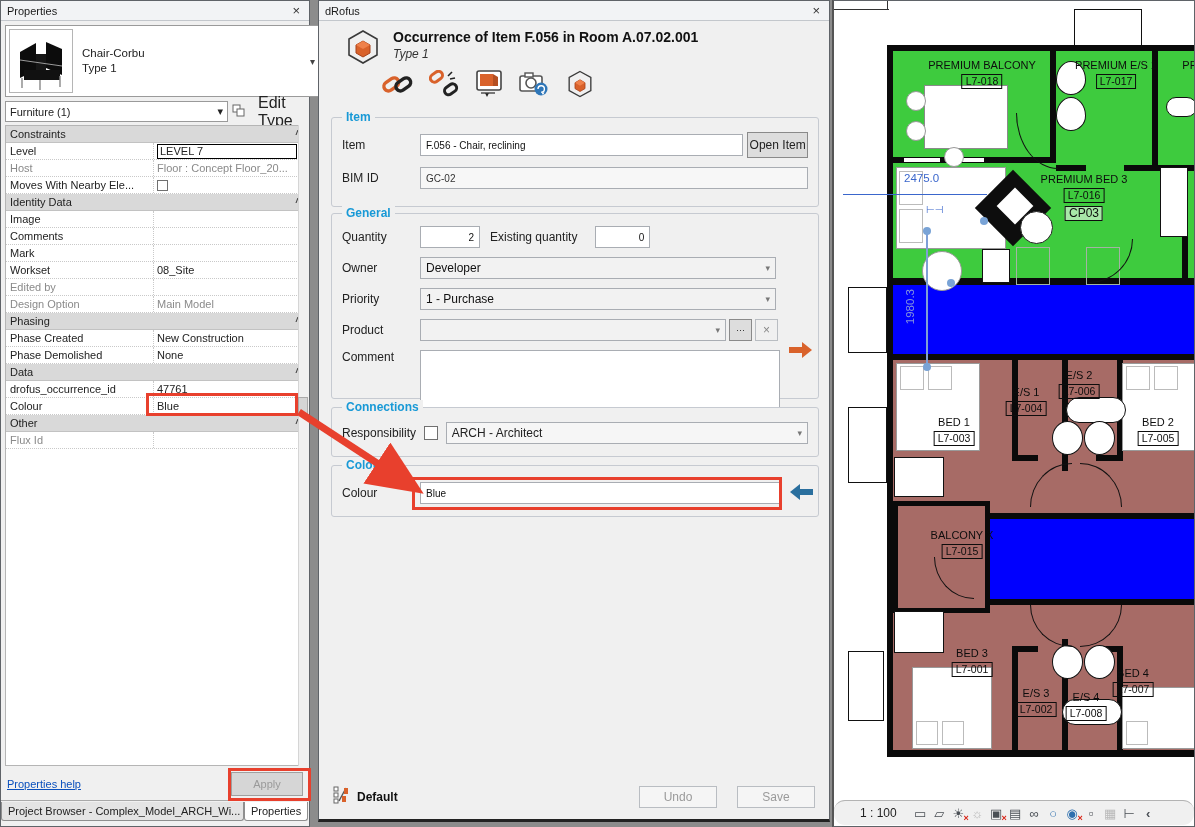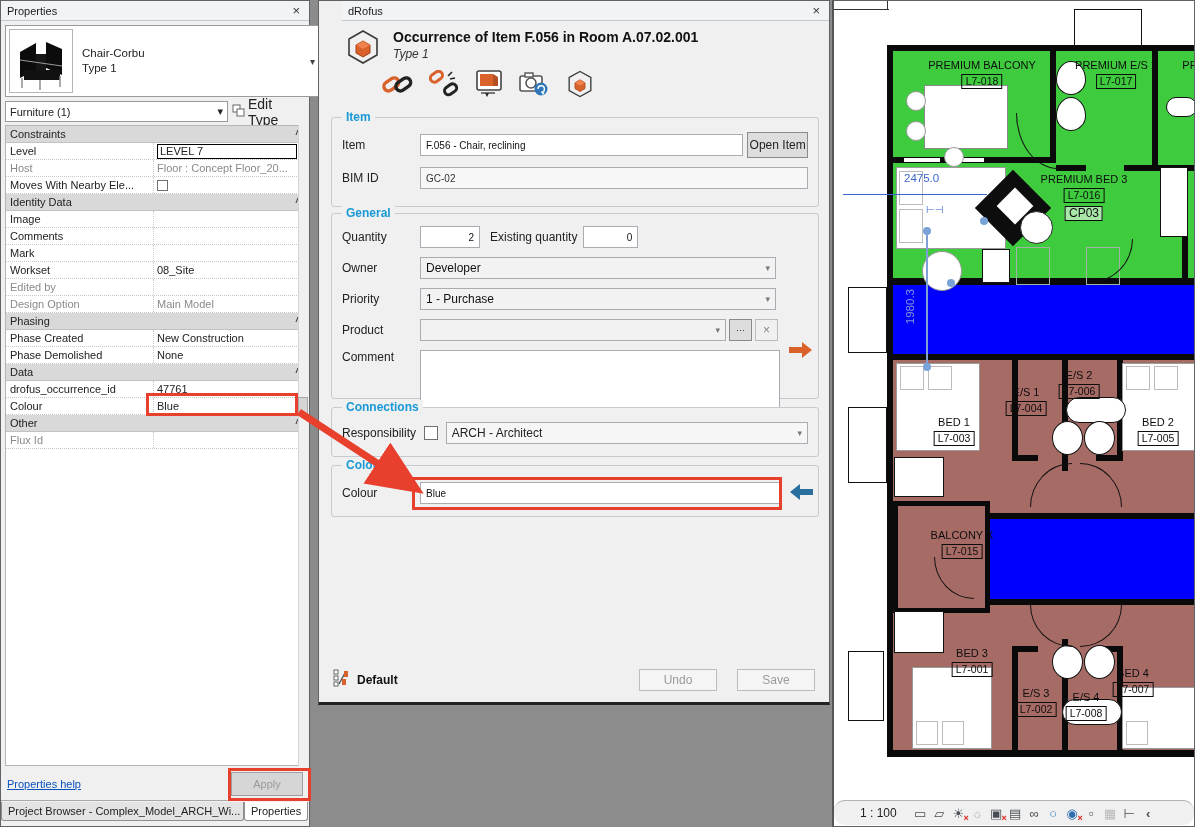--- a/index.html
+++ b/index.html
@@ -14,21 +14,21 @@
   
   #props { left:0; top:0; width:310px; height:827px; }
   .pv-box { position:absolute; left:4px; top:24px; width:317px; height:72px;
     background:#fff; border:1px solid #9a9a9a; display:flex; align-items:center; }
   .pv-thumb { width:64px; height:64px; margin:3px; border:1px solid #b5b5b5; background:#fff; }
   .pv-text { font-size:11.5px; color:#222; line-height:15px; padding-left:6px; flex:1; }
   .pv-arrow { font-size:10px; color:#444; padding-right:6px; }
   .type-row { position:absolute; left:4px; top:100px; width:301px; height:21px; display:flex; }
   .type-combo { flex:1; background:#fff; border:1px solid #9a9a9a; font-size:11px;
     display:flex; align-items:center; justify-content:space-between; padding:0 4px; color:#222;}
-  .edit-type { width:78px; display:flex; align-items:center; gap:3px; font-size:14px;
+  .edit-type { width:78px; display:flex; align-items:center; gap:13px; font-size:16px;
     padding-left:4px; color:#222; }
   .pgrid { position:absolute; left:4px; top:124px; width:301px; bottom:60px;
     background:#fff; border:1px solid #b5b5b5; }
   .prow { display:flex; height:17px; border-bottom:1px dotted #c9c9c9; font-size:11px;
     align-items:center; background:#fff; }
   .prow .lab { width:148px; padding-left:4px; border-right:1px dotted #c9c9c9;
     height:100%; display:flex; align-items:center; overflow:hidden; white-space:nowrap; color:#222;}
   .prow .val { flex:1; height:100%; display:flex; align-items:center; padding-left:3px;
     overflow:hidden; white-space:nowrap; color:#222; }
   .prow.gray .lab, .prow.gray .val { color:#8a8a8a; }
@@ -49,21 +49,21 @@
   .apply-btn { width:72px; height:24px; background:#d6d6d6; border:1px solid #a0a0a0;
     color:#9a9a9a; font-size:11px; }
   .ptabs { position:absolute; left:0; right:0; bottom:0; height:26px; background:#f0f0f0;
     display:flex; align-items:flex-start; padding-top:1px; border-top:1px solid #a9a9a9;}
   .ptab { font-size:11px; border:1px solid #8f8f8f; border-top:none; background:#e4e4e4;
     padding:3px 6px; white-space:nowrap; overflow:hidden; border-radius:0 0 3px 3px; color:#222;}
   .ptab.active { background:#fff; }
   .ptab.wide { width:243px; }
 
   
-  #drofus { left:318px; top:0; width:512px; height:705px; border-bottom:3px solid #222;padding-left:23px; }
+  #drofus { left:318px; top:0; width:512px; height:822px; border-bottom:3px solid #222; }
   .dr-head { position:absolute; left:26px; top:28px; display:flex; gap:12px; }
   .dr-title { font-size:14px; font-weight:bold; color:#111; }
   .dr-sub { font-size:12px; font-style:italic; color:#333; margin-top:2px; }
   .dr-icons { position:absolute; left:62px; top:68px; display:flex; gap:16px; align-items:center; }
   .groupbox { position:absolute; left:12px; width:488px; border:1px solid #c6cad1;
     border-radius:3px; background:#f0f0f0; }
   .legend { position:absolute; top:-8px; left:10px; background:#f0f0f0; padding:0 4px;
     color:#1899d6; font-weight:bold; font-size:12px; }
   .frow { display:flex; align-items:center; margin:9px 10px; }
   .frow .flab { width:78px; font-size:12px; color:#222; flex:none; }
@@ -327,21 +327,21 @@
       <span class="flab">BIM ID</span>
       <span class="tinput ro" style="width:396px;">GC-02</span>
     </div>
   </div>
 
   <div class="groupbox" style="top:212px; height:186px;">
     <span class="legend">General</span>
     <div class="frow" style="margin-top:12px;">
       <span class="flab">Quantity</span>
       <span class="tinput" style="width:60px; justify-content:flex-end;">2</span>
-      <span class="flab" style="width:auto; margin-left:10px; margin-right:6px;">Existing quantity</span>
+      <span class="flab" style="width:auto; margin-left:10px; margin-right:18px;">Existing quantity</span>
       <span class="tinput" style="width:55px; justify-content:flex-end;">0</span>
     </div>
     <div class="frow">
       <span class="flab">Owner</span>
       <span class="dselect" style="width:356px;">
         <span>Developer</span>
         <span class="dd">▾</span>
       </span>
     </div>
     <div class="frow">

